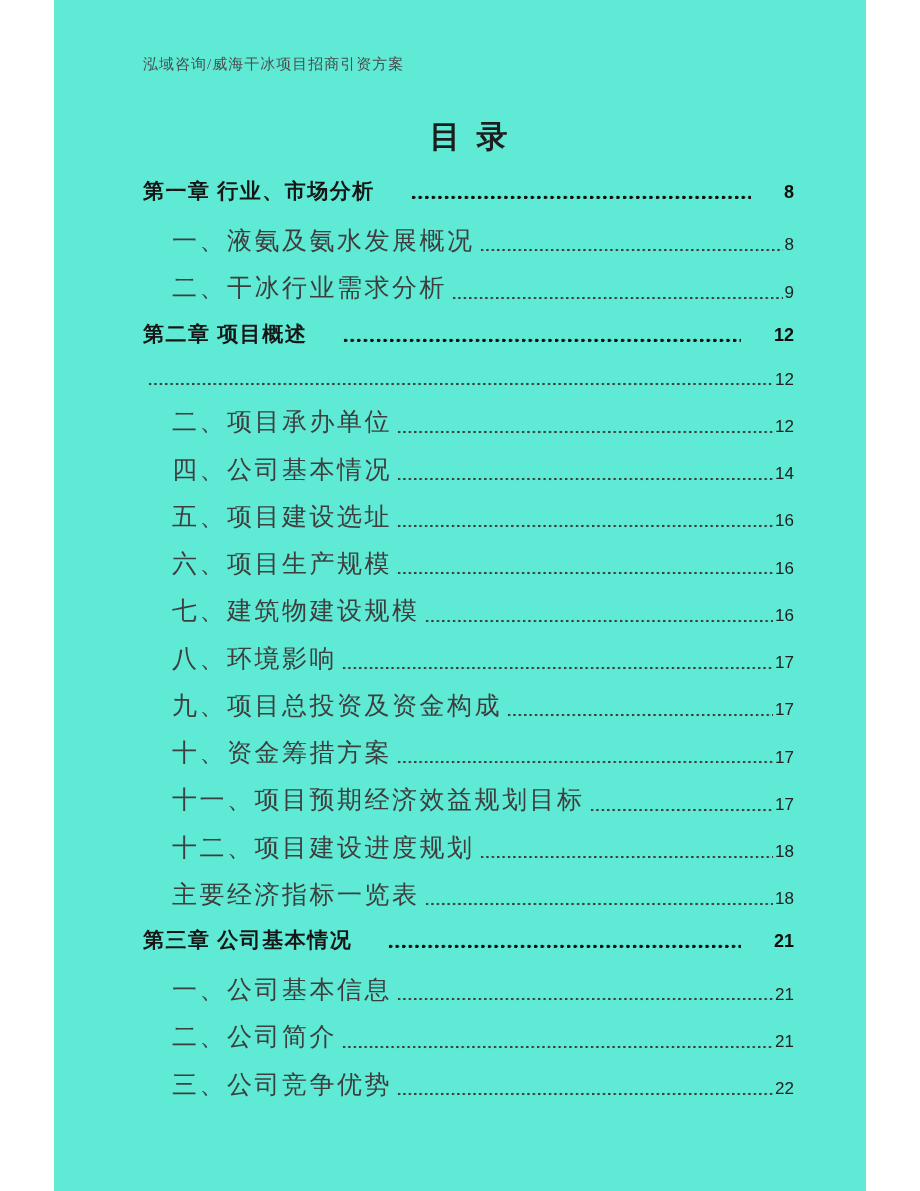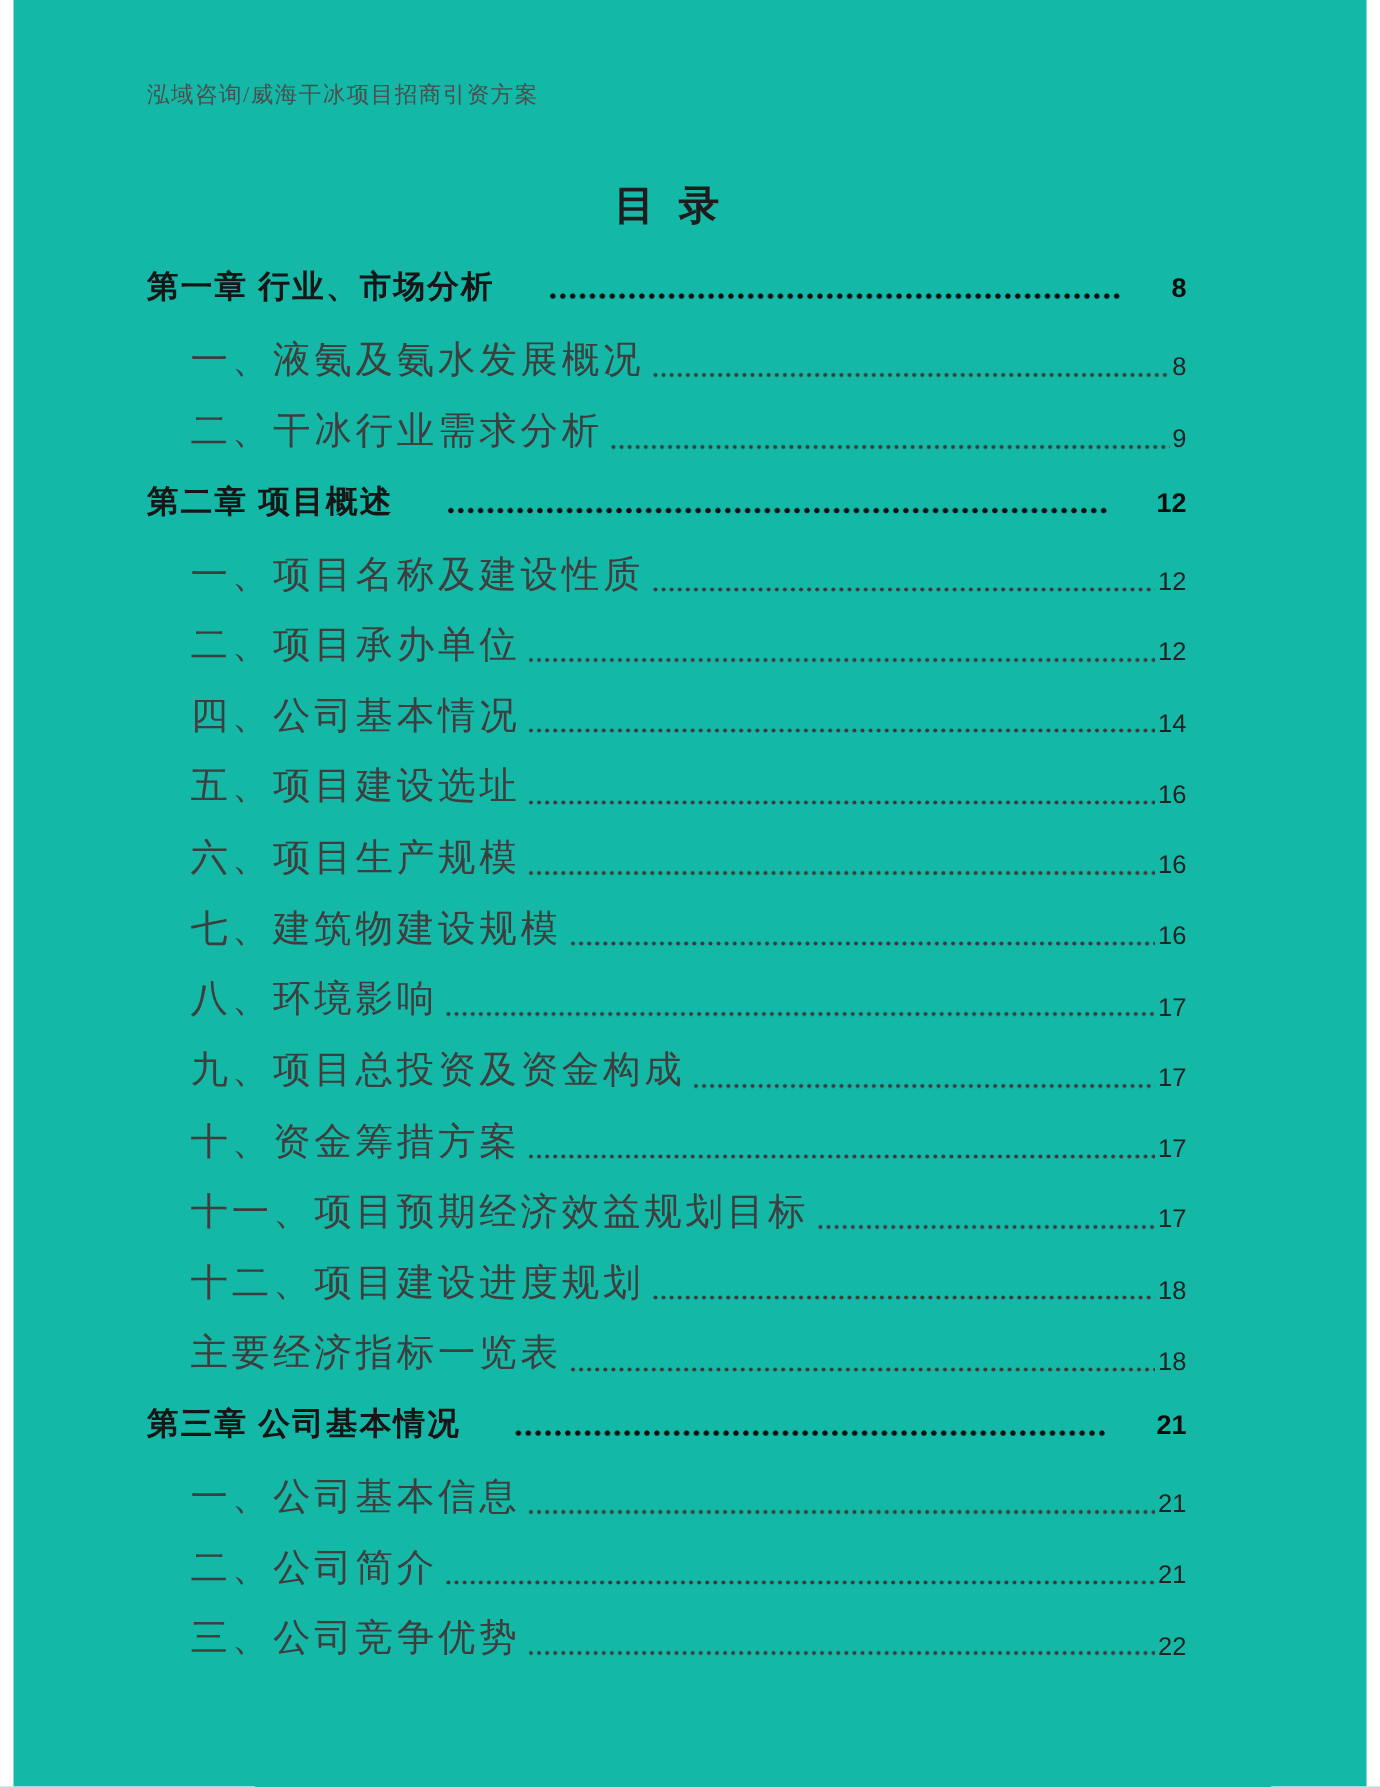--- a/index.html
+++ b/index.html
@@ -2,39 +2,39 @@
 <html><head>
 <meta charset="utf-8">
 <style>
   html, body {
     margin: 0;
     padding: 0;
     background: #ffffff;
   }
   .page {
     position: relative;
-    width: 902px;
+    width: 812px;
     height: 1191px;
     margin: 0 auto;
-    background: #14b8a6;
+    background: #5eead4;
     box-sizing: border-box;
-    padding: 54px 120px 0 89px;
+    padding: 54px 72px 0 89px;
     overflow: hidden;
     font-family: "Liberation Serif", "DejaVu Serif", serif;
   }
   .doc-header {
     font-size: 15px;
     letter-spacing: 1px;
     color: #4d4d4d;
     line-height: 20px;
   }
   .toc-title {
     margin: 45px 0 25px 0;
     text-align: center;
-    font-size: 27px;
+    font-size: 31px;
     font-weight: bold;
     color: #1d1d1d;
     letter-spacing: 16px;
     padding-left: 16px; 
     line-height: 36px;
   }
   .toc-list { width: 100%; }
   .toc-row {
     display: flex;
     align-items: flex-end;
@@ -116,21 +116,20 @@
         <span class="label">二、干冰行业需求分析</span>
         <span class="leader"></span>
         <span class="pagenum">9</span>
       </div>
       <div class="toc-row chapter">
         <span class="label">第二章 项目概述</span>
         <span class="leader"></span>
         <span class="pagenum">12</span>
       </div>
       <div class="toc-row item">
-        <span class="label">一、项目名称及建设性质</span>
         <span class="leader"></span>
         <span class="pagenum">12</span>
       </div>
       <div class="toc-row item">
         <span class="label">二、项目承办单位</span>
         <span class="leader"></span>
         <span class="pagenum">12</span>
       </div>
       <div class="toc-row item">
         <span class="label">四、公司基本情况</span>

